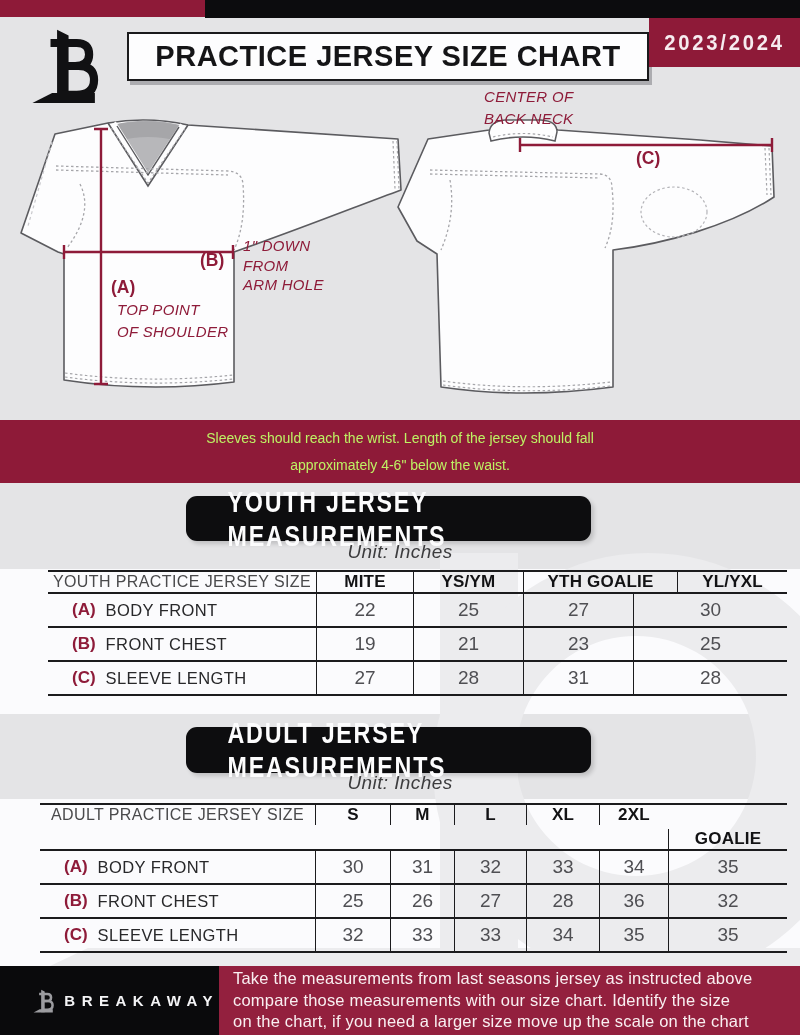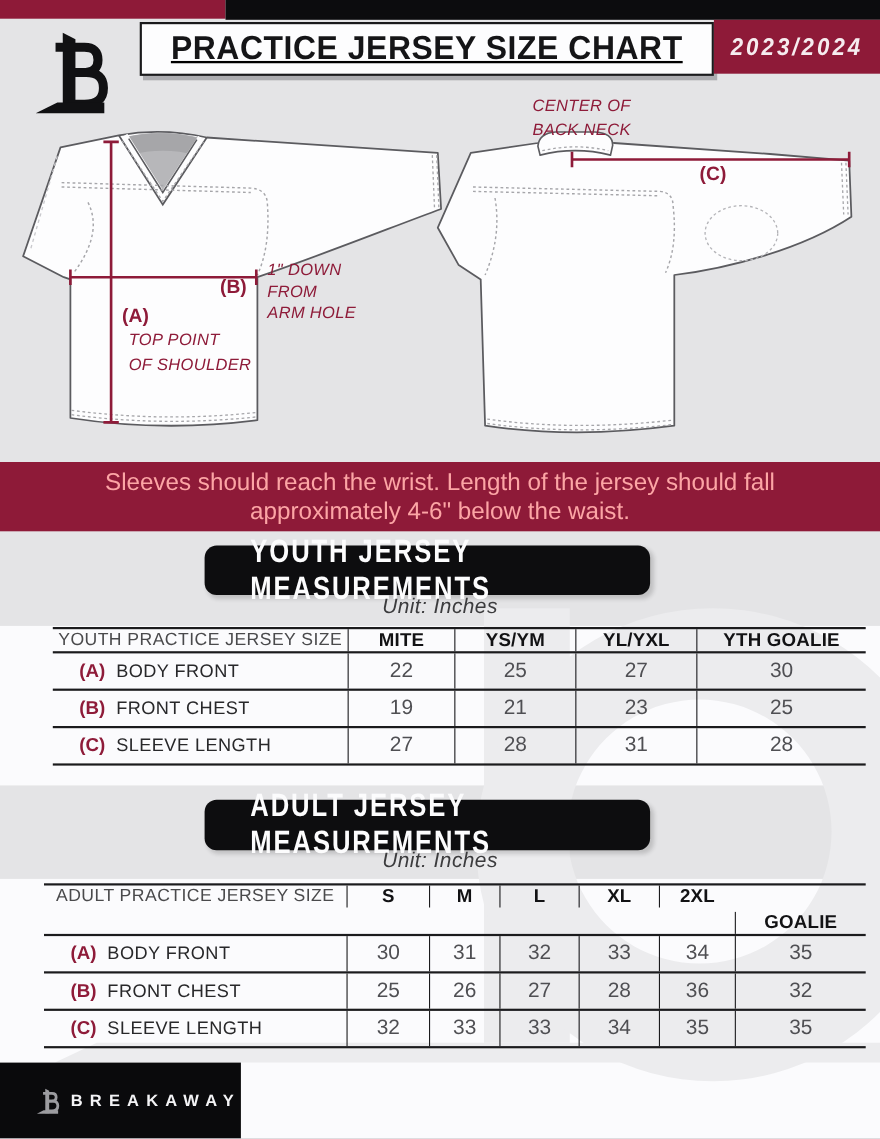--- a/index.html
+++ b/index.html
@@ -12,35 +12,35 @@
   .band-adult{left:0;top:714px;width:800px;height:85px;background:#E4E4E6;z-index:1;}
   .watermark{left:0;top:0;width:800px;height:1035px;z-index:2;pointer-events:none;}
   .artlayer{left:0;top:0;width:800px;height:430px;z-index:3;}
 
   
   .strip-maroon{left:0;top:0;width:205px;height:17px;background:#8E1A38;z-index:4;}
   .strip-black{left:205px;top:0;width:595px;height:18px;background:#0C0C0E;z-index:4;}
 
   
   .logo-box{left:20px;top:20px;width:84px;height:92px;z-index:5;}
-  .title-box{left:127px;top:20px;width:522px;height:49px;background:#FDFDFE;border:2px solid #1A1A1C;
-             box-shadow:3px 4px 0 #ACACB0;z-index:5;display:flex;align-items:center;justify-content:center;box-sizing:border-box;text-decoration:underline;}
+  .title-box{left:127px;top:32px;width:522px;height:49px;background:#FDFDFE;border:2px solid #1A1A1C;
+             box-shadow:3px 4px 0 #ACACB0;z-index:5;display:flex;align-items:center;justify-content:center;box-sizing:border-box;}
   .title-box span{font-size:29px;font-weight:700;letter-spacing:.5px;color:#151517;transform:scaleY(1.04);}
-  .year-box{left:649px;top:18px;width:151px;height:49px;background:#8E1A38;z-index:5;display:flex;align-items:center;justify-content:center;font-style:italic;}
+  .year-box{left:649px;top:18px;width:151px;height:49px;background:#8E1A38;z-index:5;display:flex;align-items:center;justify-content:center;}
   .year-box span{color:#F6ECEF;font-size:22px;font-weight:700;letter-spacing:3px;transform:scaleX(.92);}
 
   
   .ann{z-index:6;color:#8E1B39;}
   .ann-key{font-size:17.5px;font-weight:700;}
   .ann-note{font-size:15px;font-style:italic;line-height:19.5px;white-space:pre-line;letter-spacing:.3px;}
 
   
   .banner{left:0;top:420px;width:800px;height:63px;background:#8E1A38;z-index:5;display:flex;flex-direction:column;
           align-items:center;justify-content:center;}
-  .banner div{color:#fca5a5;font-size:22px;line-height:26.5px;text-align:right;}
+  .banner div{color:#bef264;font-size:14px;line-height:26.5px;text-align:right;}
 
   
   .pill{left:186px;width:369px;height:45px;background:#0D0D0F;border-radius:11px;z-index:5;
         display:flex;align-items:center;justify-content:center;box-shadow:3px 3px 4px rgba(0,0,0,.16);padding-left:36px;}
   .pill span{color:#FCFCFD;font-size:24px;font-weight:700;letter-spacing:1.8px;transform:scale(.97,1.22);}
   .pill-youth{top:496px;}
   .pill-adult{top:727px;height:46px;}
   .unit{width:800px;left:0;text-align:center;font-size:19px;font-style:italic;color:#3C3C3E;z-index:5;letter-spacing:.4px;}
   .unit-youth{top:541px;}
   .unit-adult{top:772px;}
@@ -157,22 +157,22 @@
   <div class="abs pill pill-youth">
     <span>YOUTH JERSEY MEASUREMENTS</span>
   </div>
   <div class="abs unit unit-youth">Unit: Inches</div>
 
   <div class="tbl tbl-youth">
     <div class="trow hdr-row">
       <div class="tcell lbl-hdr" style="width:268px;">YOUTH PRACTICE JERSEY SIZE</div>
       <div class="tcell vline col-hdr" style="width:97px;">MITE</div>
       <div class="tcell vline col-hdr" style="width:110px;">YS/YM</div>
+      <div class="tcell vline col-hdr" style="width:154px;">YTH GOALIE</div>
       <div class="tcell vline col-hdr" style="width:110px;">YL/YXL</div>
-      <div class="tcell vline col-hdr" style="width:154px;">YTH GOALIE</div>
     </div>
     <div class="trow val-row">
       <div class="tcell rowlab" style="width:268px;">
         <span class="k">(A)</span>
         <span class="t">BODY FRONT</span>
       </div>
       <div class="tcell vline val" style="width:97px;">22</div>
       <div class="tcell vline val" style="width:110px;">25</div>
       <div class="tcell vline val" style="width:110px;">27</div>
       <div class="tcell vline val" style="width:154px;">30</div>
@@ -254,14 +254,19 @@
 
   <div class="abs footer-black">
     <svg class="footer-logo" viewBox="0 0 100 112">
       <path d="M44 12 L58 19 L58 100 L44 100 Z" fill="#9C9CA0"></path>
       <path d="M36 28 H68 Q83 28 83 42 Q83 56 66 56 H50" fill="none" stroke="#9C9CA0" stroke-width="10"></path>
       <path d="M50 56 H70 Q89 56 89 73 Q89 91 68 91 H50" fill="none" stroke="#9C9CA0" stroke-width="10"></path>
       <path d="M14 101 L38 89 L90 89 L90 101 Z" fill="#9C9CA0"></path>
     </svg>
     <span class="brand">BREAKAWAY</span>
   </div>
+  <div class="abs footer-maroon">
+    <div class="footer-note">Take the measurements from last seasons jersey as instructed above
+compare those measurements  with our size chart. Identify the size
+on the chart, if you need a larger size move up the scale on the chart</div>
+  </div>
 
 </div>
 
 </body></html>

